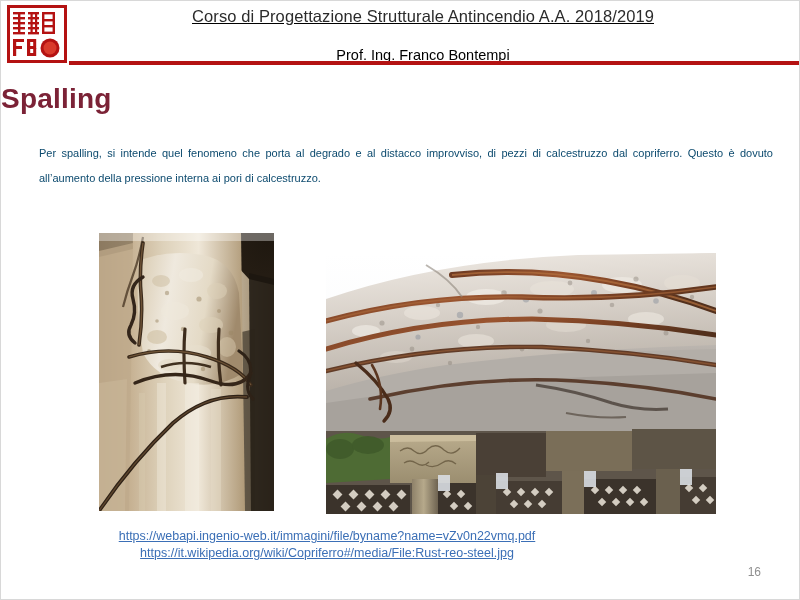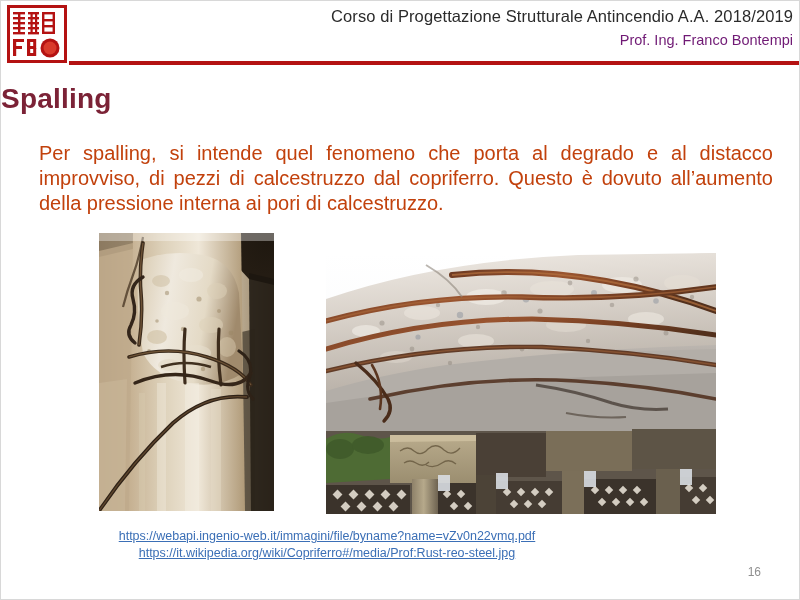--- a/index.html
+++ b/index.html
@@ -35,34 +35,35 @@
     position: absolute;
     left: 6px; top: 4px;
     width: 60px; height: 58px;
   }
   .logo svg { display: block; }
 
   .header-texts {
     position: absolute;
     right: 8px; top: 4px;
     width: 740px;
-    text-align: right;
+    text-align: center;
+    text-decoration: underline;
   }
   .course-title {
     font-size: 16.5px;
     color: #2b2b2b;
     line-height: 22px;
     letter-spacing: 0.1px;
     white-space: nowrap;
   }
   .professor {
     font-size: 14.5px;
-    color: #701a75;
+    color: #000000;
     line-height: 21px;
-    margin-top: 3px;
+    margin-top: 18px;
     white-space: nowrap;
   }
   .header-rule {
     position: absolute;
     left: 68px; top: 60px;
     width: 732px; height: 4px;
     background: #b41212;
   }
 
   
@@ -75,23 +76,23 @@
     font-weight: bold;
     color: #7b2236;
     letter-spacing: 0.2px;
   }
 
   
   .body-text {
     position: absolute;
     left: 38px; top: 140px;
     width: 734px;
-    font-size: 20px;
+    font-size: 11px;
     line-height: 25px;
-    color: #c2410c;
+    color: #0c4a6e;
     text-align: justify;
     text-justify: inter-word;
   }
 
   
   .photo {
     position: absolute;
     overflow: hidden;
     background: #cbbfae;
   }
@@ -478,18 +479,18 @@
         <rect x="112" y="222" width="12" height="16"></rect>
         <rect x="170" y="220" width="12" height="16"></rect>
         <rect x="258" y="218" width="12" height="16"></rect>
         <rect x="354" y="216" width="12" height="16"></rect>
       </g>
     </svg>
   </div>
 
   <div class="sources">
     <span class="source-link">https://webapi.ingenio-web.it/immagini/file/byname?name=vZv0n22vmq.pdf</span>
-    <span class="source-link">https://it.wikipedia.org/wiki/Copriferro#/media/Prof:Rust-reo-steel.jpg</span>
+    <span class="source-link">https://it.wikipedia.org/wiki/Copriferro#/media/File:Rust-reo-steel.jpg</span>
   </div>
 
   <div class="page-number">16</div>
 
 </div>
 
 </body></html>

